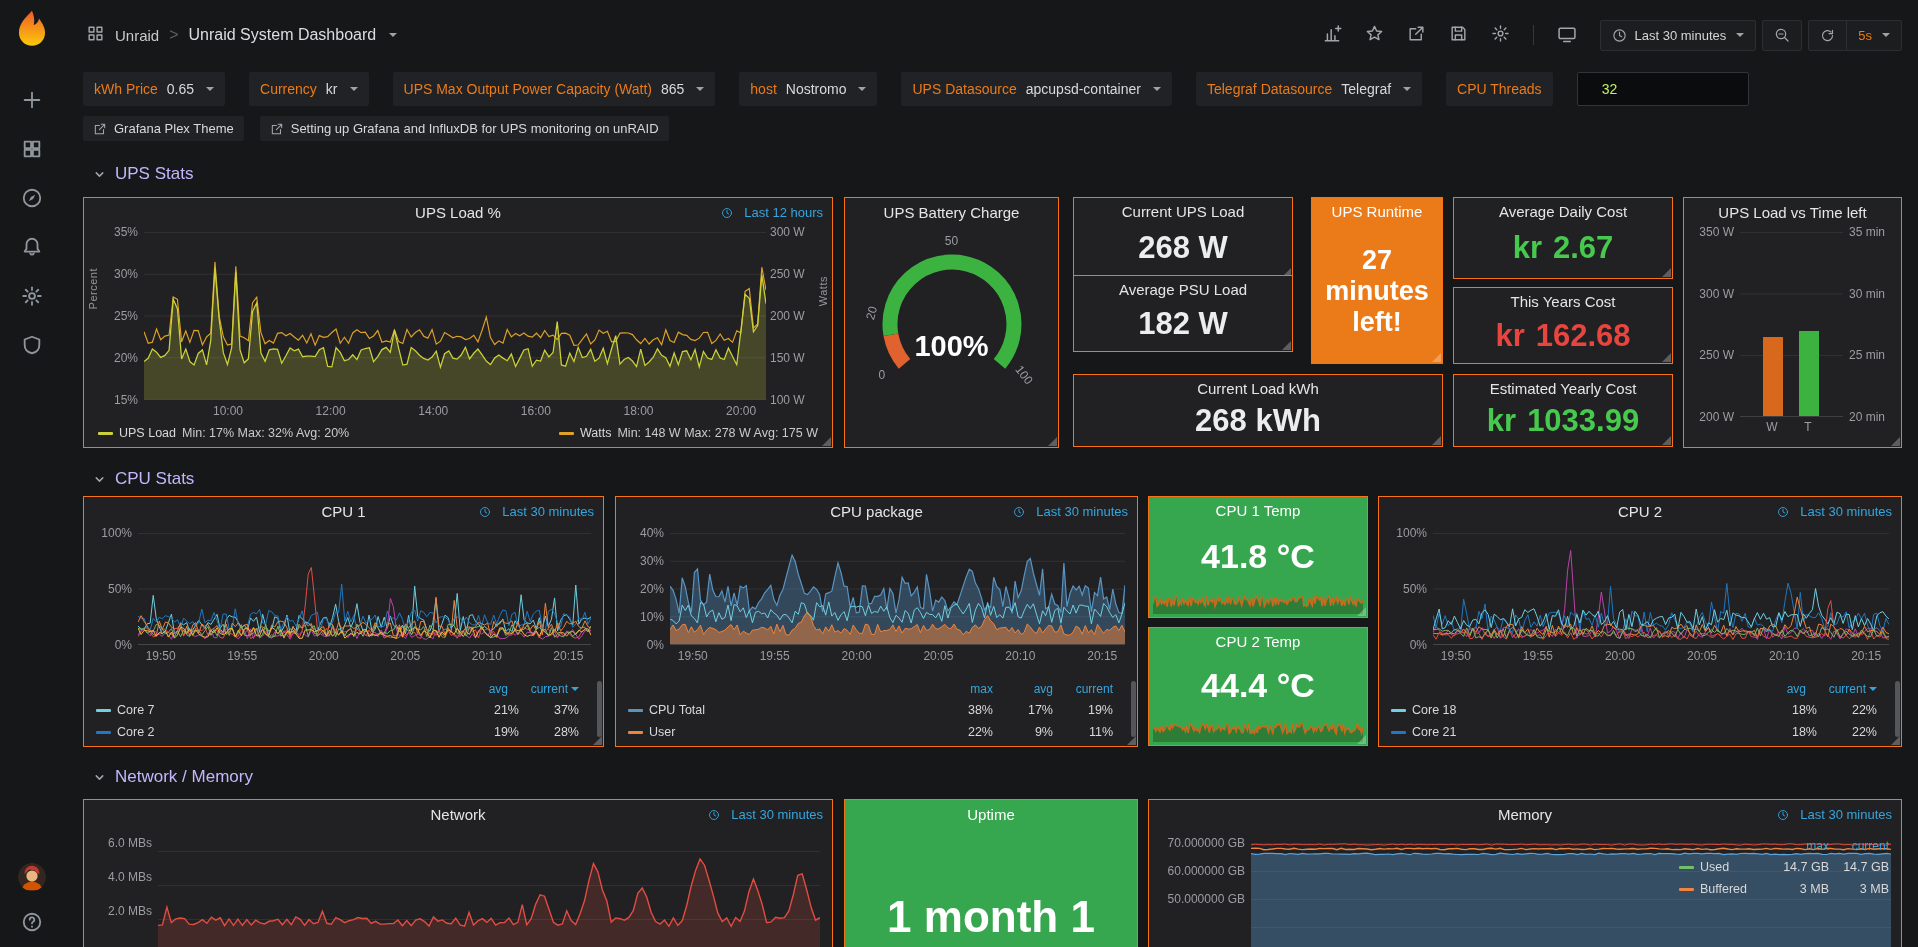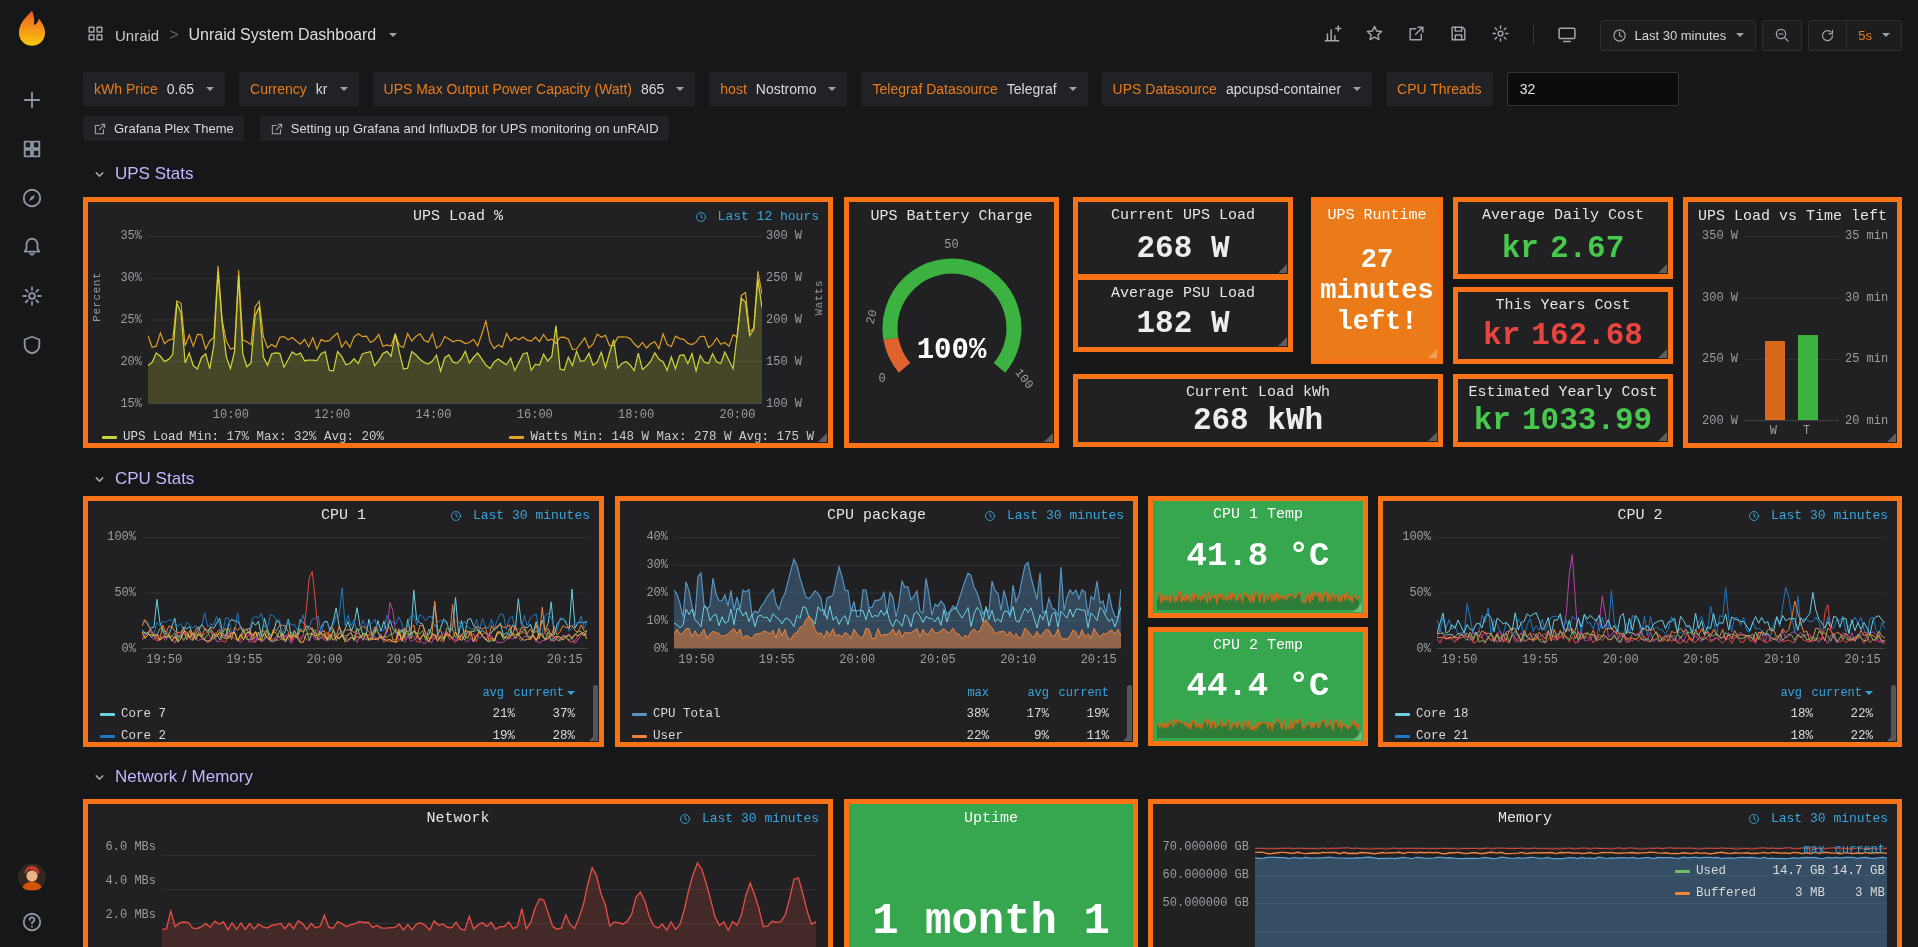--- a/index.html
+++ b/index.html
@@ -25,37 +25,37 @@
   .nic { stroke:#a2a6ab; fill:none; stroke-width:1.8; stroke-linecap:round; stroke-linejoin:round; cursor:pointer; }
   .nav-div { width:1px; height:20px; background:#35373b; }
   .grp-row { display:flex; gap:6px; align-items:center; }
   .btn-group { display:flex; align-items:center; border:1px solid #2c2e32; background:#1c1d1f; border-radius:2px; height:31px; }
   .bg-seg { display:flex; align-items:center; gap:7px; padding:0 11px; height:100%; cursor:pointer; font-size:13px; color:#d4d5d7; }
   .bg-seg + .bg-seg { border-left:1px solid #2c2e32; }
   .refresh-int { color:#eb7b18; }
 
   
   .content { flex:1; padding:0 16px 0 19px; overflow:hidden; }
-  .varrow { display:flex; gap:14px; margin-top:14px; }
+  .varrow { display:flex; gap:24px; margin-top:14px; }
   .chip { display:flex; align-items:center; gap:9px; background:#202226; height:34px; padding:0 11px; border-radius:2px; cursor:pointer; }
   .vlabel { color:#eb7b18; font-weight:500; }
   .vvalue { color:#d8d9da; }
-  .vinput { width:172px; height:34px; background:#0b0c0e; border:1px solid #323439; color:#e5e5e5; padding:0 12px; font:inherit; border-radius:2px; }
+  .vinput { width:172px; height:34px; background:#0b0c0e; border:1px solid #323439; color:#bef264; padding:0 24px; font:inherit; border-radius:2px; }
   .linkrow { display:flex; gap:16px; margin-top:10px; }
   .dlink { display:flex; align-items:center; gap:7px; background:#202226; padding:5px 10px; border-radius:2px; font-size:13px; color:#d8d9da; cursor:pointer; }
 
   
   .rowhead { display:flex; align-items:center; gap:9px; padding-left:10px; cursor:pointer; }
   .rowhead span { font-size:17px; color:#c4b5fd; }
   #rh-ups { margin-top:23px; } #rh-cpu { margin-top:21px; } #rh-net { margin-top:20px; }
   .grow { position:relative; }
   #row-ups { height:251px; margin-top:13px; }
   #row-cpu { height:251px; margin-top:7px; }
   #row-net { height:240px; margin-top:12px; }
-  .panel { position:absolute; background:#212124; border:5px solid #f97316;font-family:Liberation Mono, monospace; }
+  .panel { position:absolute; background:#212124; border:1px solid #f97316; }
   .ph { height:28px; display:flex; align-items:center; justify-content:center; }
   .pttl { font-size:15px; font-weight:500; color:#e4e5e7; cursor:pointer; }
   .tile .pttl { color:#fff; }
   .tf { position:absolute; top:7px; right:9px; display:flex; align-items:center; gap:11px; color:#36a5dd; font-size:13px; cursor:pointer; z-index:3; }
   .rsz { position:absolute; right:1px; bottom:1px; width:0; height:0; border-left:9px solid transparent; border-bottom:9px solid rgba(255,255,255,.28); cursor:nwse-resize; }
 
   
   .yax { position:absolute; display:flex; flex-direction:column; justify-content:space-between; font-size:12px; color:#9b9da1; text-align:right; }
   .yax.r { text-align:left; }
   .yaxf { position:absolute; font-size:12px; color:#9b9da1; }
@@ -264,27 +264,27 @@
         <span class="vlabel">UPS Max Output Power Capacity (Watt)</span>
         <span class="vvalue">865</span>
         <i class="car"></i>
       </div>
       <div class="chip">
         <span class="vlabel">host</span>
         <span class="vvalue">Nostromo</span>
         <i class="car"></i>
       </div>
       <div class="chip">
+        <span class="vlabel">UPS Datasource</span>
+        <span class="vvalue">apcupsd-container</span>
+        <i class="car"></i>
+      </div>
+      <div class="chip">
         <span class="vlabel">Telegraf Datasource</span>
         <span class="vvalue">Telegraf</span>
-        <i class="car"></i>
-      </div>
-      <div class="chip">
-        <span class="vlabel">UPS Datasource</span>
-        <span class="vvalue">apcupsd-container</span>
         <i class="car"></i>
       </div>
       <div class="chip" style="cursor:default">
         <span class="vlabel">CPU Threads</span>
       </div>
       <input class="vinput" value="32" style="">
     </div>
 
     <div class="linkrow">
       <div class="dlink">

